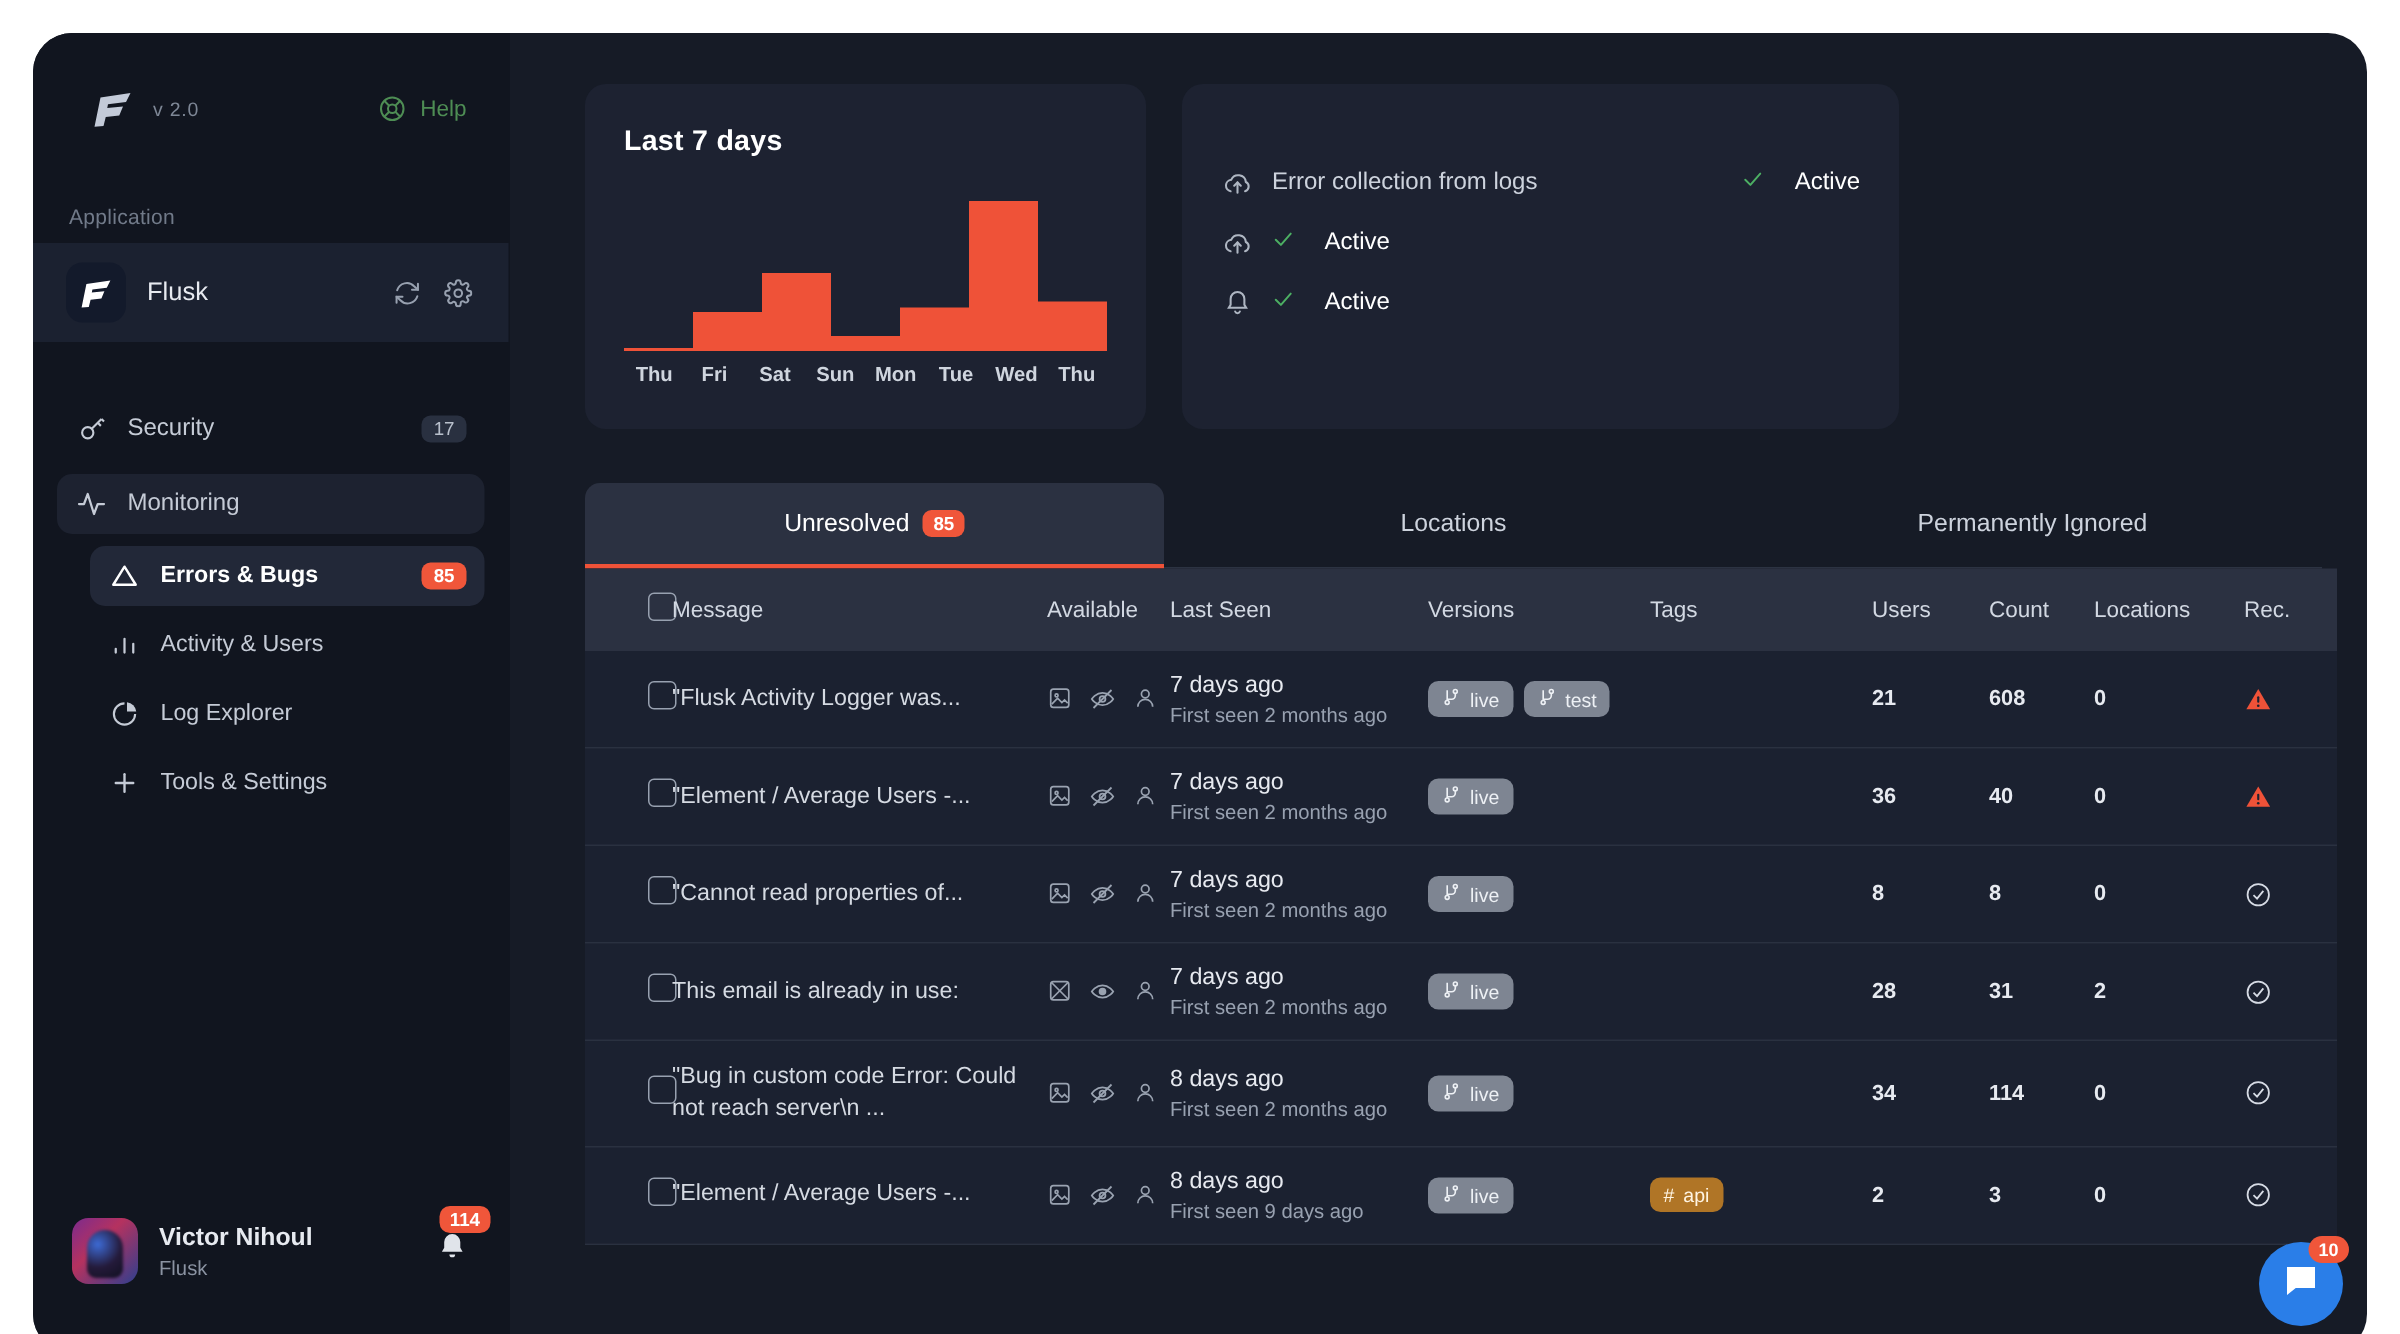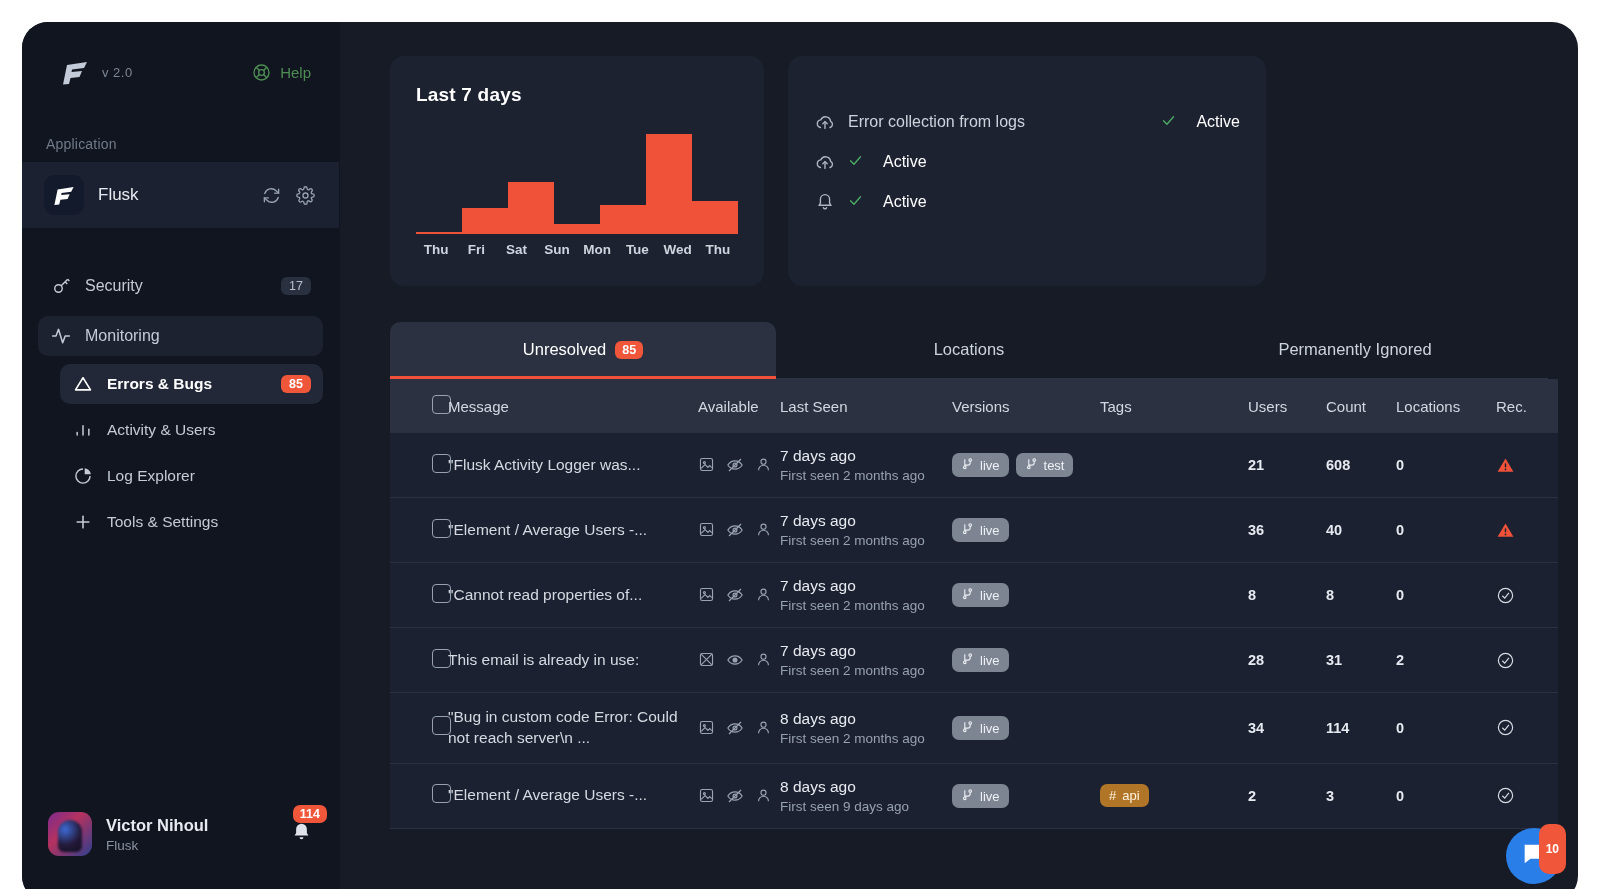--- a/index.html
+++ b/index.html
@@ -179,21 +179,21 @@
 
   .intercom {
     position:absolute; right:16px; bottom:18px;
     width:56px; height:56px; border-radius:50%;
     background:#2a7ee8; display:flex; align-items:center; justify-content:center;
     cursor:pointer;
   }
   .intercom-badge {
     position:absolute; top:-4px; right:-4px;
     background:#f0563a; color:#fff; font-size:12px; font-weight:bold;
-    border-radius:10px; padding:18px 7px;
+    border-radius:10px; padding:2px 7px;
   }
 </style>
 </head>
 <body>
 
 <div class="app-window">
 
   <aside class="sidebar">
 
     <div class="sb-top">

